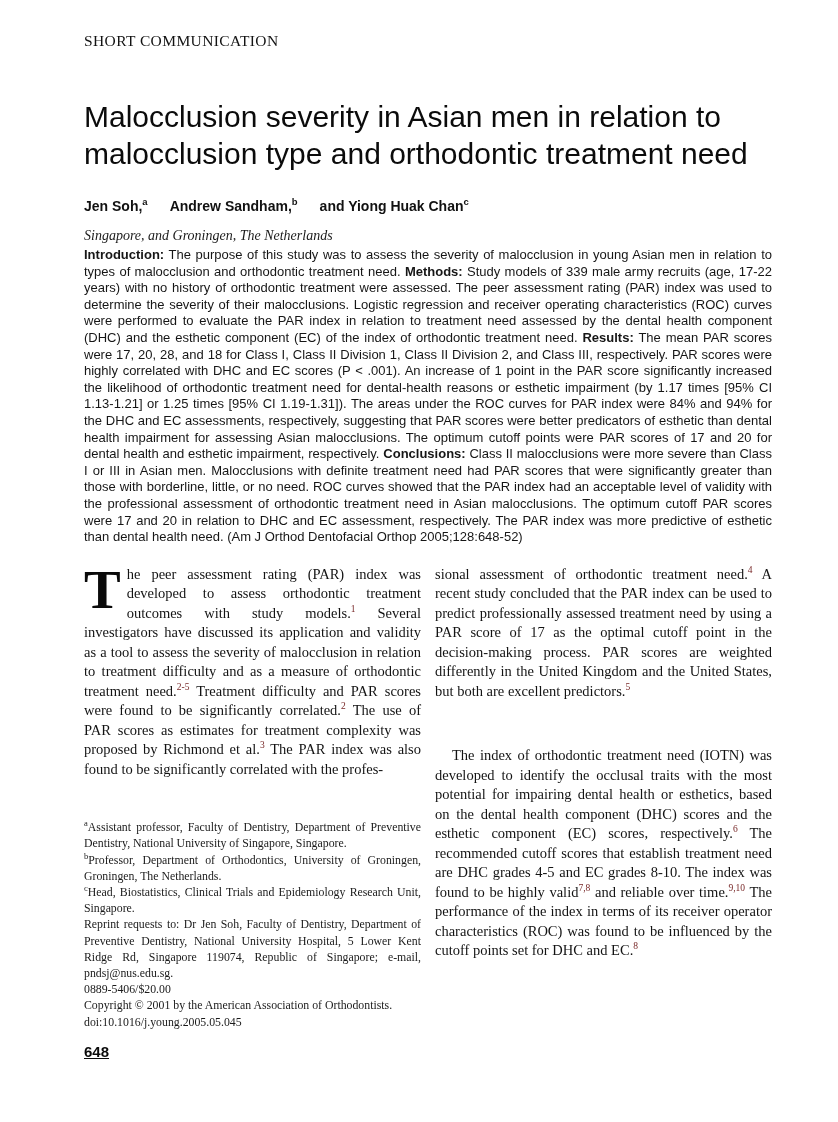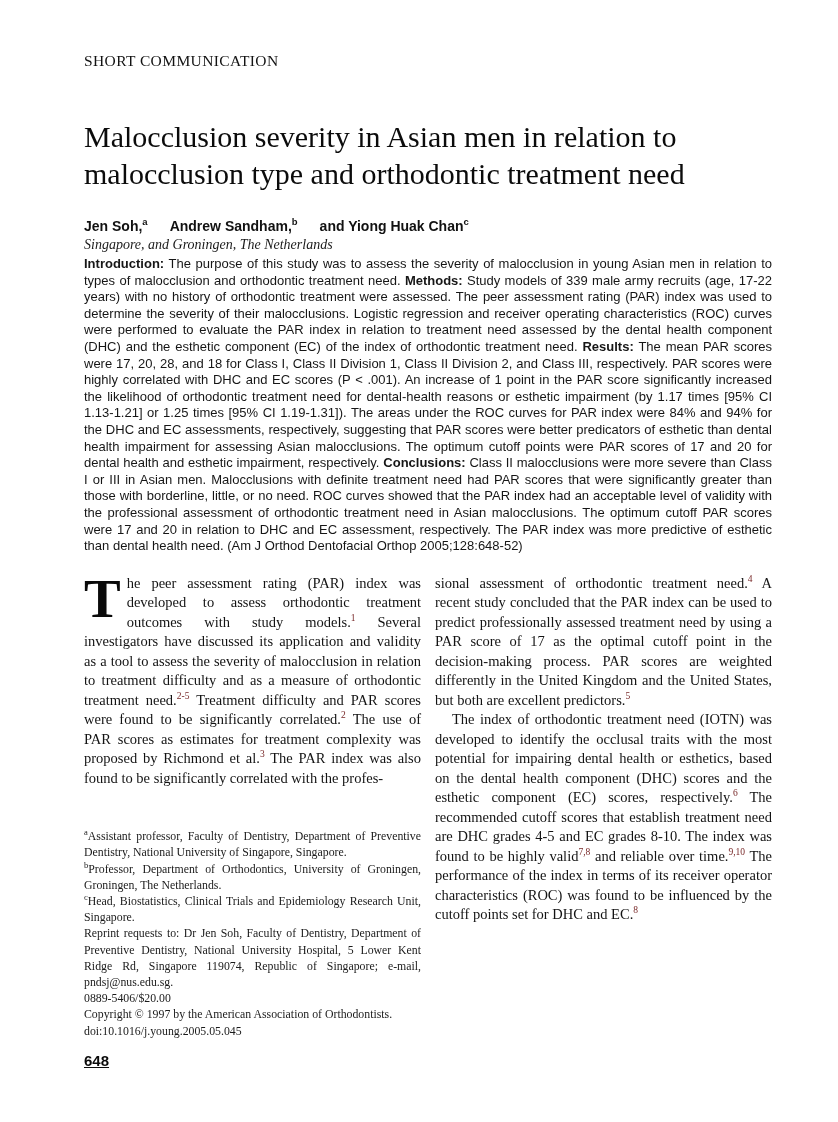--- a/index.html
+++ b/index.html
@@ -2,50 +2,50 @@
 <html><head>
 <meta charset="utf-8">
 <style>
   html,body{margin:0;padding:0;background:#e8e8e8;}
   .page{
     position:relative;
     width:838px;height:1122px;
     margin:0 auto;
     background:#ffffff;
     box-sizing:border-box;
-    padding:52px 66px 0 84px;
+    padding:32px 66px 0 84px;
     color:#131313;
     font-family:"Liberation Serif", serif;
   }
   .kicker{
     font-family:"Liberation Serif", serif;
     font-size:15.5px;
     letter-spacing:0.4px;
     color:#131313;
   }
   h1.title{
     margin:49px 0 0 0;
-    font-family:Liberation Serif, serif;
+    font-family:Liberation Sans, sans-serif;
     font-weight:400;
     font-size:30px;
     line-height:36.5px;
     color:#0b0b0b;
     max-width:690px;
   }
   .authors{
     margin-top:26px;
     font-family:"Liberation Sans", sans-serif;
     font-weight:bold;
     font-size:14px;
     color:#111;
   }
   .authors .author + .author{margin-left:22px;}
   .authors sup{font-size:9.5px; line-height:0;}
   .affiliation{
-    margin-top:3px;
+    margin-top:14px;
     font-family:"Liberation Serif", serif;
     font-style:italic;
     font-size:14px;
     color:#1a1a1a;
   }
   .abstract{
     margin:3px 0 0 0;
     font-family:"Liberation Sans", sans-serif;
     font-size:13px;
     line-height:16.6px;
@@ -60,21 +60,21 @@
   }
   .col{width:337px;}
   .body-par{
     margin:0;
     font-family:"Liberation Serif", serif;
     font-size:14.5px;
     line-height:19.5px;
     text-align:justify;
     color:#131313;
   }
-  .body-par.indent{text-indent:17px;}
+  .body-par.indent{text-indent:17px;margin-top:45px;}
   .dropcap{
     float:left;
     font-family:"Liberation Serif", serif;
     font-weight:bold;
     font-size:55px;
     line-height:43px;
     padding:3px 6px 0 0;
     color:#0a0a0a;
   }
   sup.ref{
@@ -120,21 +120,21 @@
 
     <div class="col">
       <p class="body-par"><span class="dropcap">T</span><span>he peer assessment rating (PAR) index was developed to assess orthodontic treatment outcomes with study models.<sup class="ref">1</sup> Several investigators have discussed its application and validity as a tool to assess the severity of malocclusion in relation to treatment difficulty and as a measure of orthodontic treatment need.<sup class="ref">2-5</sup> Treatment difficulty and PAR scores were found to be significantly correlated.<sup class="ref">2</sup> The use of PAR scores as estimates for treatment complexity was proposed by Richmond et al.<sup class="ref">3</sup> The PAR index was also found to be significantly correlated with the profes-</span></p>
 
       <div class="footnotes">
         <p class="fn"><sup>a</sup><span>Assistant professor, Faculty of Dentistry, Department of Preventive Dentistry, National University of Singapore, Singapore.</span></p>
         <p class="fn"><sup>b</sup><span>Professor, Department of Orthodontics, University of Groningen, Groningen, The Netherlands.</span></p>
         <p class="fn"><sup>c</sup><span>Head, Biostatistics, Clinical Trials and Epidemiology Research Unit, Singapore.</span></p>
         <p class="fn"><sup></sup><span>Reprint requests to: Dr Jen Soh, Faculty of Dentistry, Department of Preventive Dentistry, National University Hospital, 5 Lower Kent Ridge Rd, Singapore 119074, Republic of Singapore; e-mail, pndsj@nus.edu.sg.</span></p>
         <p class="fn"><sup></sup><span>0889-5406/$20.00</span></p>
-        <p class="fn"><sup></sup><span>Copyright © 1997 by the American Association of Orthodontists.</span></p>
+        <p class="fn"><sup></sup><span>Copyright © 2001 by the American Association of Orthodontists.</span></p>
         <p class="fn"><sup></sup><span>doi:10.1016/j.young.2005.05.045</span></p>
       </div>
 
       <div class="pagenum">648</div>
     </div>
 
     <div class="col">
       <p class="body-par">sional assessment of orthodontic treatment need.<sup class="ref">4</sup> A recent study concluded that the PAR index can be used to predict professionally assessed treatment need by using a PAR score of 17 as the optimal cutoff point in the decision-making process. PAR scores are weighted differently in the United Kingdom and the United States, but both are excellent predictors.<sup class="ref">5</sup></p>
       <p class="body-par indent">The index of orthodontic treatment need (IOTN) was developed to identify the occlusal traits with the most potential for impairing dental health or esthetics, based on the dental health component (DHC) scores and the esthetic component (EC) scores, respectively.<sup class="ref">6</sup> The recommended cutoff scores that establish treatment need are DHC grades 4-5 and EC grades 8-10. The index was found to be highly valid<sup class="ref">7,8</sup> and reliable over time.<sup class="ref">9,10</sup> The performance of the index in terms of its receiver operator characteristics (ROC) was found to be influenced by the cutoff points set for DHC and EC.<sup class="ref">8</sup></p>
     </div>

